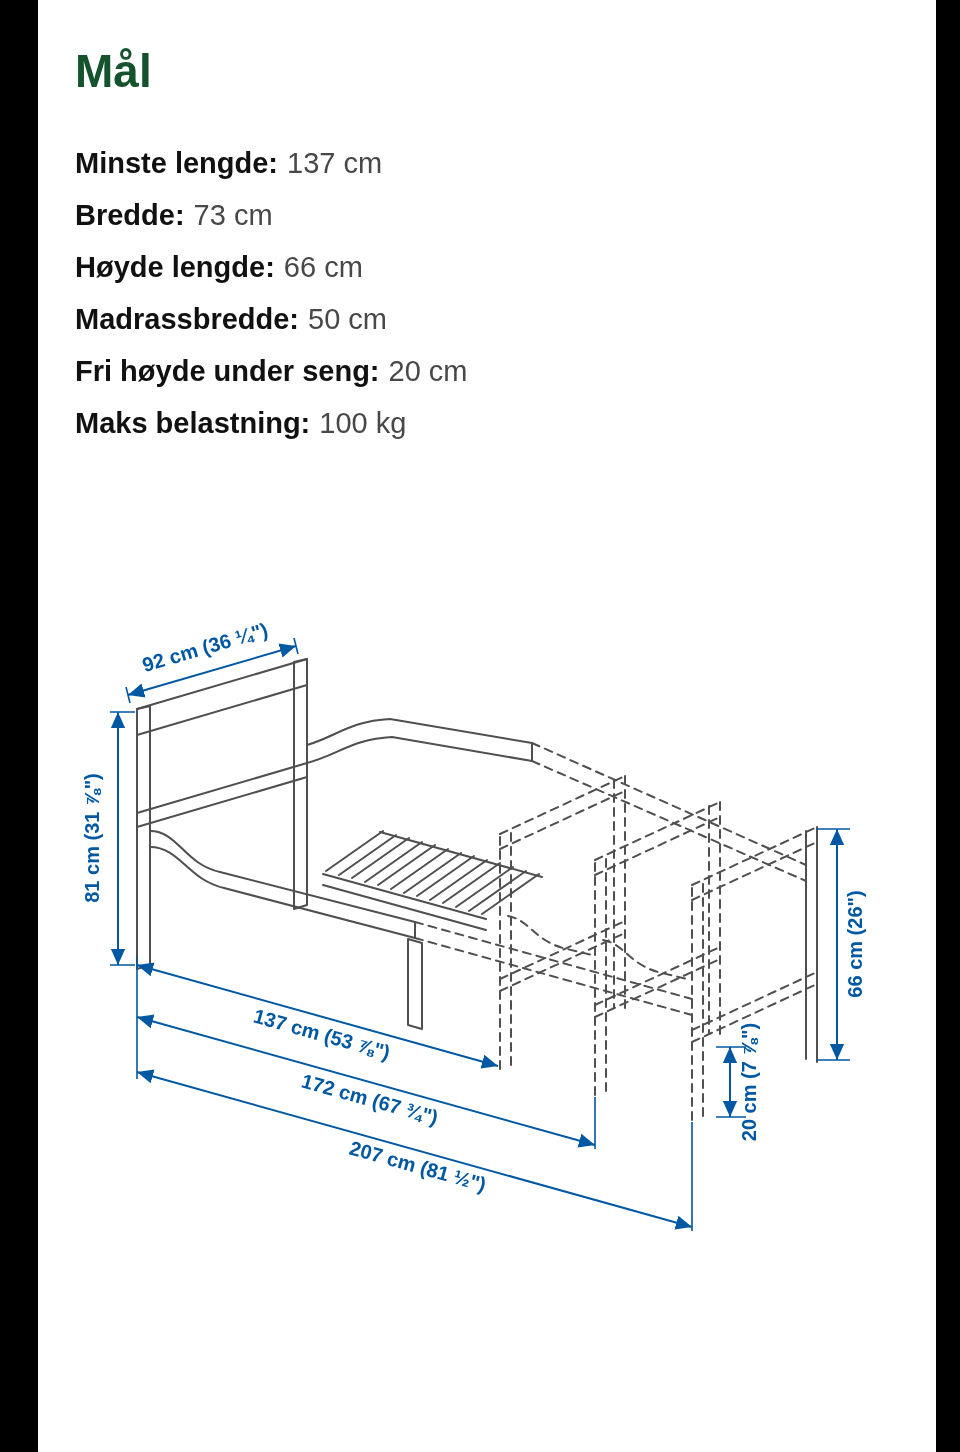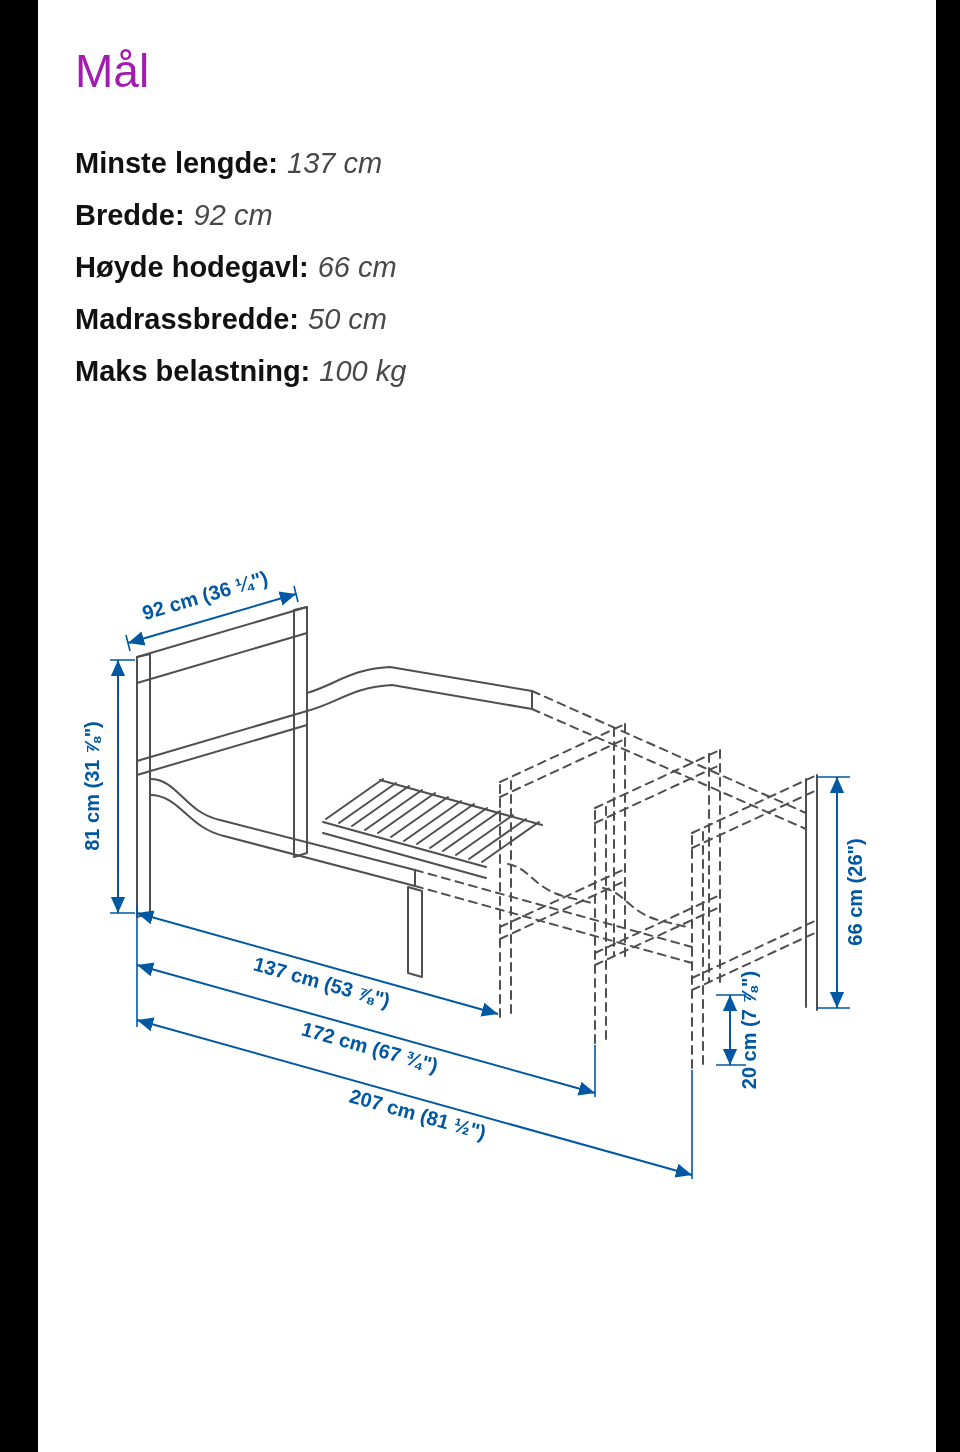--- a/index.html
+++ b/index.html
@@ -14,32 +14,32 @@
     position:absolute;left:38px;top:0;
     width:898px;height:1452px;
     background:#fff;
     box-sizing:border-box;
     padding:46px 0 0 37px;
   }
   .page-title{
     margin:0;
     font-size:46px;
     line-height:1.1;
-    font-weight:400;
-    color:#a21caf;
+    font-weight:700;
+    color:#14532d;
   }
   .measurements{margin-top:40px;}
   .m-row{
     font-size:29px;
     line-height:52px;
     color:#333;
     white-space:nowrap;
   }
   .m-row .lbl{font-weight:700;color:#111;}
-  .m-row .val{font-weight:400;color:#484848;margin-left:9px;font-style:italic;}
+  .m-row .val{font-weight:400;color:#484848;margin-left:9px;}
   svg.diagram{display:block;margin:168px 0 0 5px;}
   svg .bed{stroke:#4f4f4f;stroke-width:2;fill:none;stroke-linejoin:round;stroke-linecap:round;}
   svg .bed.dash{stroke-dasharray:8 6;}
   svg .dim{stroke:#0058a3;stroke-width:2;fill:none;}
   svg .tick{stroke:#0058a3;stroke-width:1.6;fill:none;}
   svg text{
     font-family:"Liberation Sans",sans-serif;
     font-size:20px;font-weight:700;
     fill:#0058a3;text-anchor:middle;
   }
@@ -49,23 +49,24 @@
 
 <div class="left-bar" style="position:absolute;left:0;top:0;width:38px;height:100%;background:#000;"></div>
 <div class="right-bar" style="position:absolute;right:0;top:0;width:24px;height:100%;background:#000;"></div>
 
 <div class="content">
 
   <h1 class="page-title">Mål</h1>
 
   <div class="measurements">
     <div class="m-row"><span class="lbl">Minste lengde:</span><span class="val">137 cm</span></div>
-    <div class="m-row"><span class="lbl">Bredde:</span><span class="val">92 cm</span></div>
-    <div class="m-row"><span class="lbl">Høyde hodegavl:</span><span class="val">66 cm</span></div>
+    <div class="m-row"><span class="lbl">Bredde:</span><span class="val">73 cm</span></div>
+    <div class="m-row"><span class="lbl">Høyde lengde:</span><span class="val">66 cm</span></div>
     <div class="m-row"><span class="lbl">Madrassbredde:</span><span class="val">50 cm</span></div>
+    <div class="m-row"><span class="lbl">Fri høyde under seng:</span><span class="val">20 cm</span></div>
     <div class="m-row"><span class="lbl">Maks belastning:</span><span class="val">100 kg</span></div>
   </div>
 
   <svg class="diagram" width="856" height="660" viewBox="0 0 856 660" xmlns="http://www.w3.org/2000/svg">
     <defs>
       <marker id="arrow" viewBox="0 0 10 10" refX="9" refY="5" markerWidth="9" markerHeight="9" orient="auto-start-reverse">
         <path d="M0,1 L9,5 L0,9 Z" fill="#0058a3"></path>
       </marker>
     </defs>
 

